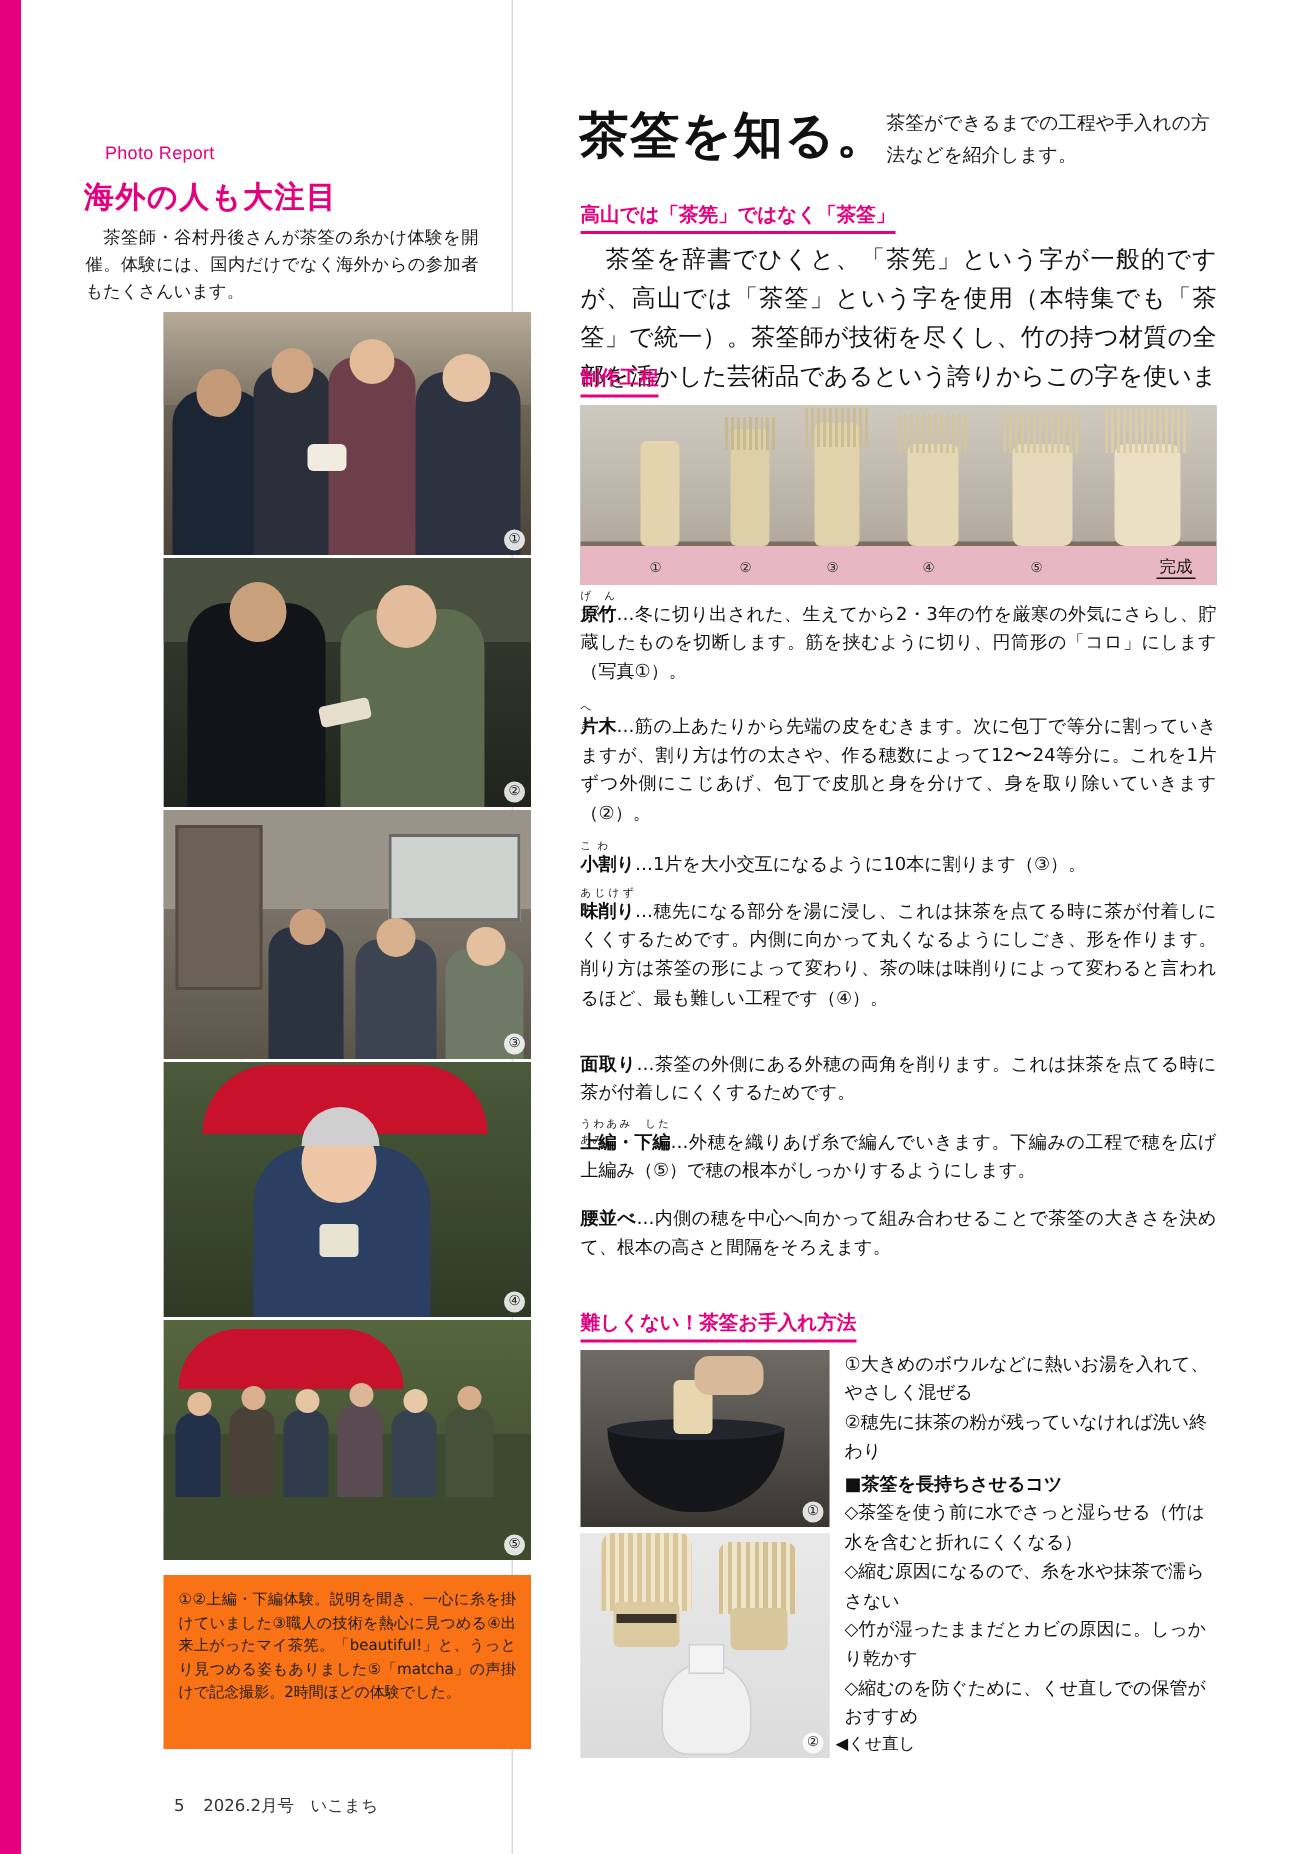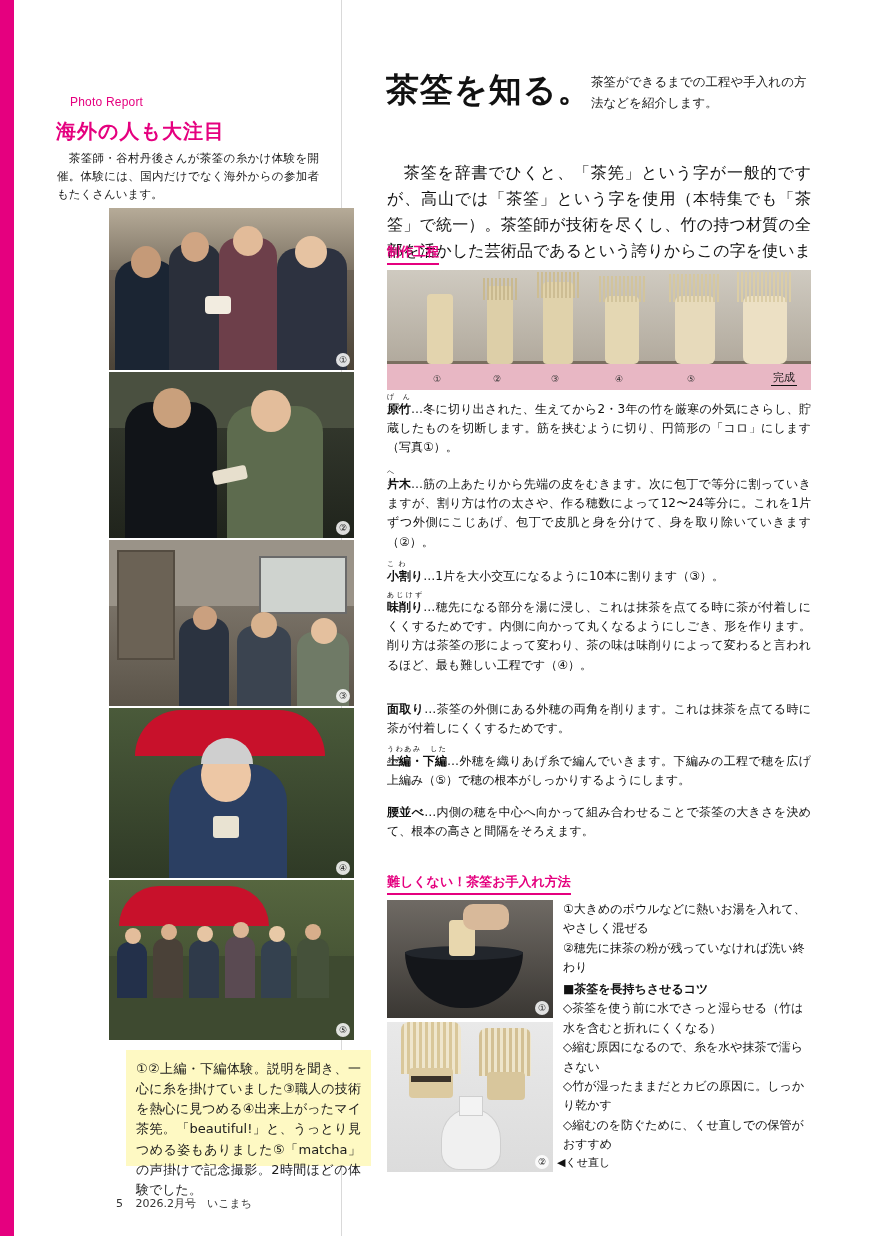--- a/index.html
+++ b/index.html
@@ -48,23 +48,23 @@
     position:absolute; left:55px; width:245px; background:#ccc;
     overflow:hidden;
   }
   .photo .num {
     position:absolute; right:4px; bottom:3px;
     width:14px; height:14px; border-radius:50%;
     background:rgba(255,255,255,.85); color:#222;
     font-size:9px; line-height:14px; text-align:center;
   }
   .caption-box {
-    position:absolute; left:72px; top:1050px; width:245px; height:116px;
-    background:#fef9c3; padding:9px 10px;
-    font-size:13px; line-height:1.55; color:#1a1a1a; text-align:justify;
+    position:absolute; left:55px; top:1050px; width:245px; height:116px;
+    background:#f97316; padding:9px 10px;
+    font-size:10px; line-height:1.55; color:#1a1a1a; text-align:justify;
   }
   .footer {
     position:absolute; left:62px; top:1196px;
     font-size:11px; color:#333;
   }
   .footer .pg { margin-right:9px; }
   
   .right-col {
     position:absolute; left:345px; top:0; width:500px; height:1236px;
   }
@@ -220,20 +220,21 @@
       <span class="pg">5</span>
       <span>2026.2月号　いこまち</span>
     </div>
   </div>
 
   <div class="right-col">
 
     <div class="headline">茶筌を知る。</div>
     <div class="headline-sub">茶筌ができるまでの工程や手入れの方法などを紹介します。</div>
 
+    <div class="sec-head" style="top:134px;">高山では「茶筅」ではなく「茶筌」</div>
     <div class="body-p" style="left:28px; top:160px; width:424px;">　茶筌を辞書でひくと、「茶筅」という字が一般的ですが、高山では「茶筌」という字を使用（本特集でも「茶筌」で統一）。茶筌師が技術を尽くし、竹の持つ材質の全部を活かした芸術品であるという誇りからこの字を使います。</div>
 
     <div class="sec-head" style="top:243px;">制作工程</div>
 
     <div class="proc-img">
       <div class="ph-inner" style="background:linear-gradient(180deg,#cfcac0 0%,#b9b2a6 58%,#a89f92 100%);">
         <div style="position:absolute;left:0;bottom:0;width:100%;height:26px;background:#e8b7c4;"></div>
         <div style="position:absolute;left:0;bottom:26px;width:100%;height:3px;background:#7a6f60;"></div>
         <div style="position:absolute;left:40px;top:24px;width:26px;height:70px;background:#e3d4ae;border-radius:4px;"></div>
         <div style="position:absolute;left:100px;top:16px;width:26px;height:78px;background:#ddcfa8;border-radius:4px;"></div>

